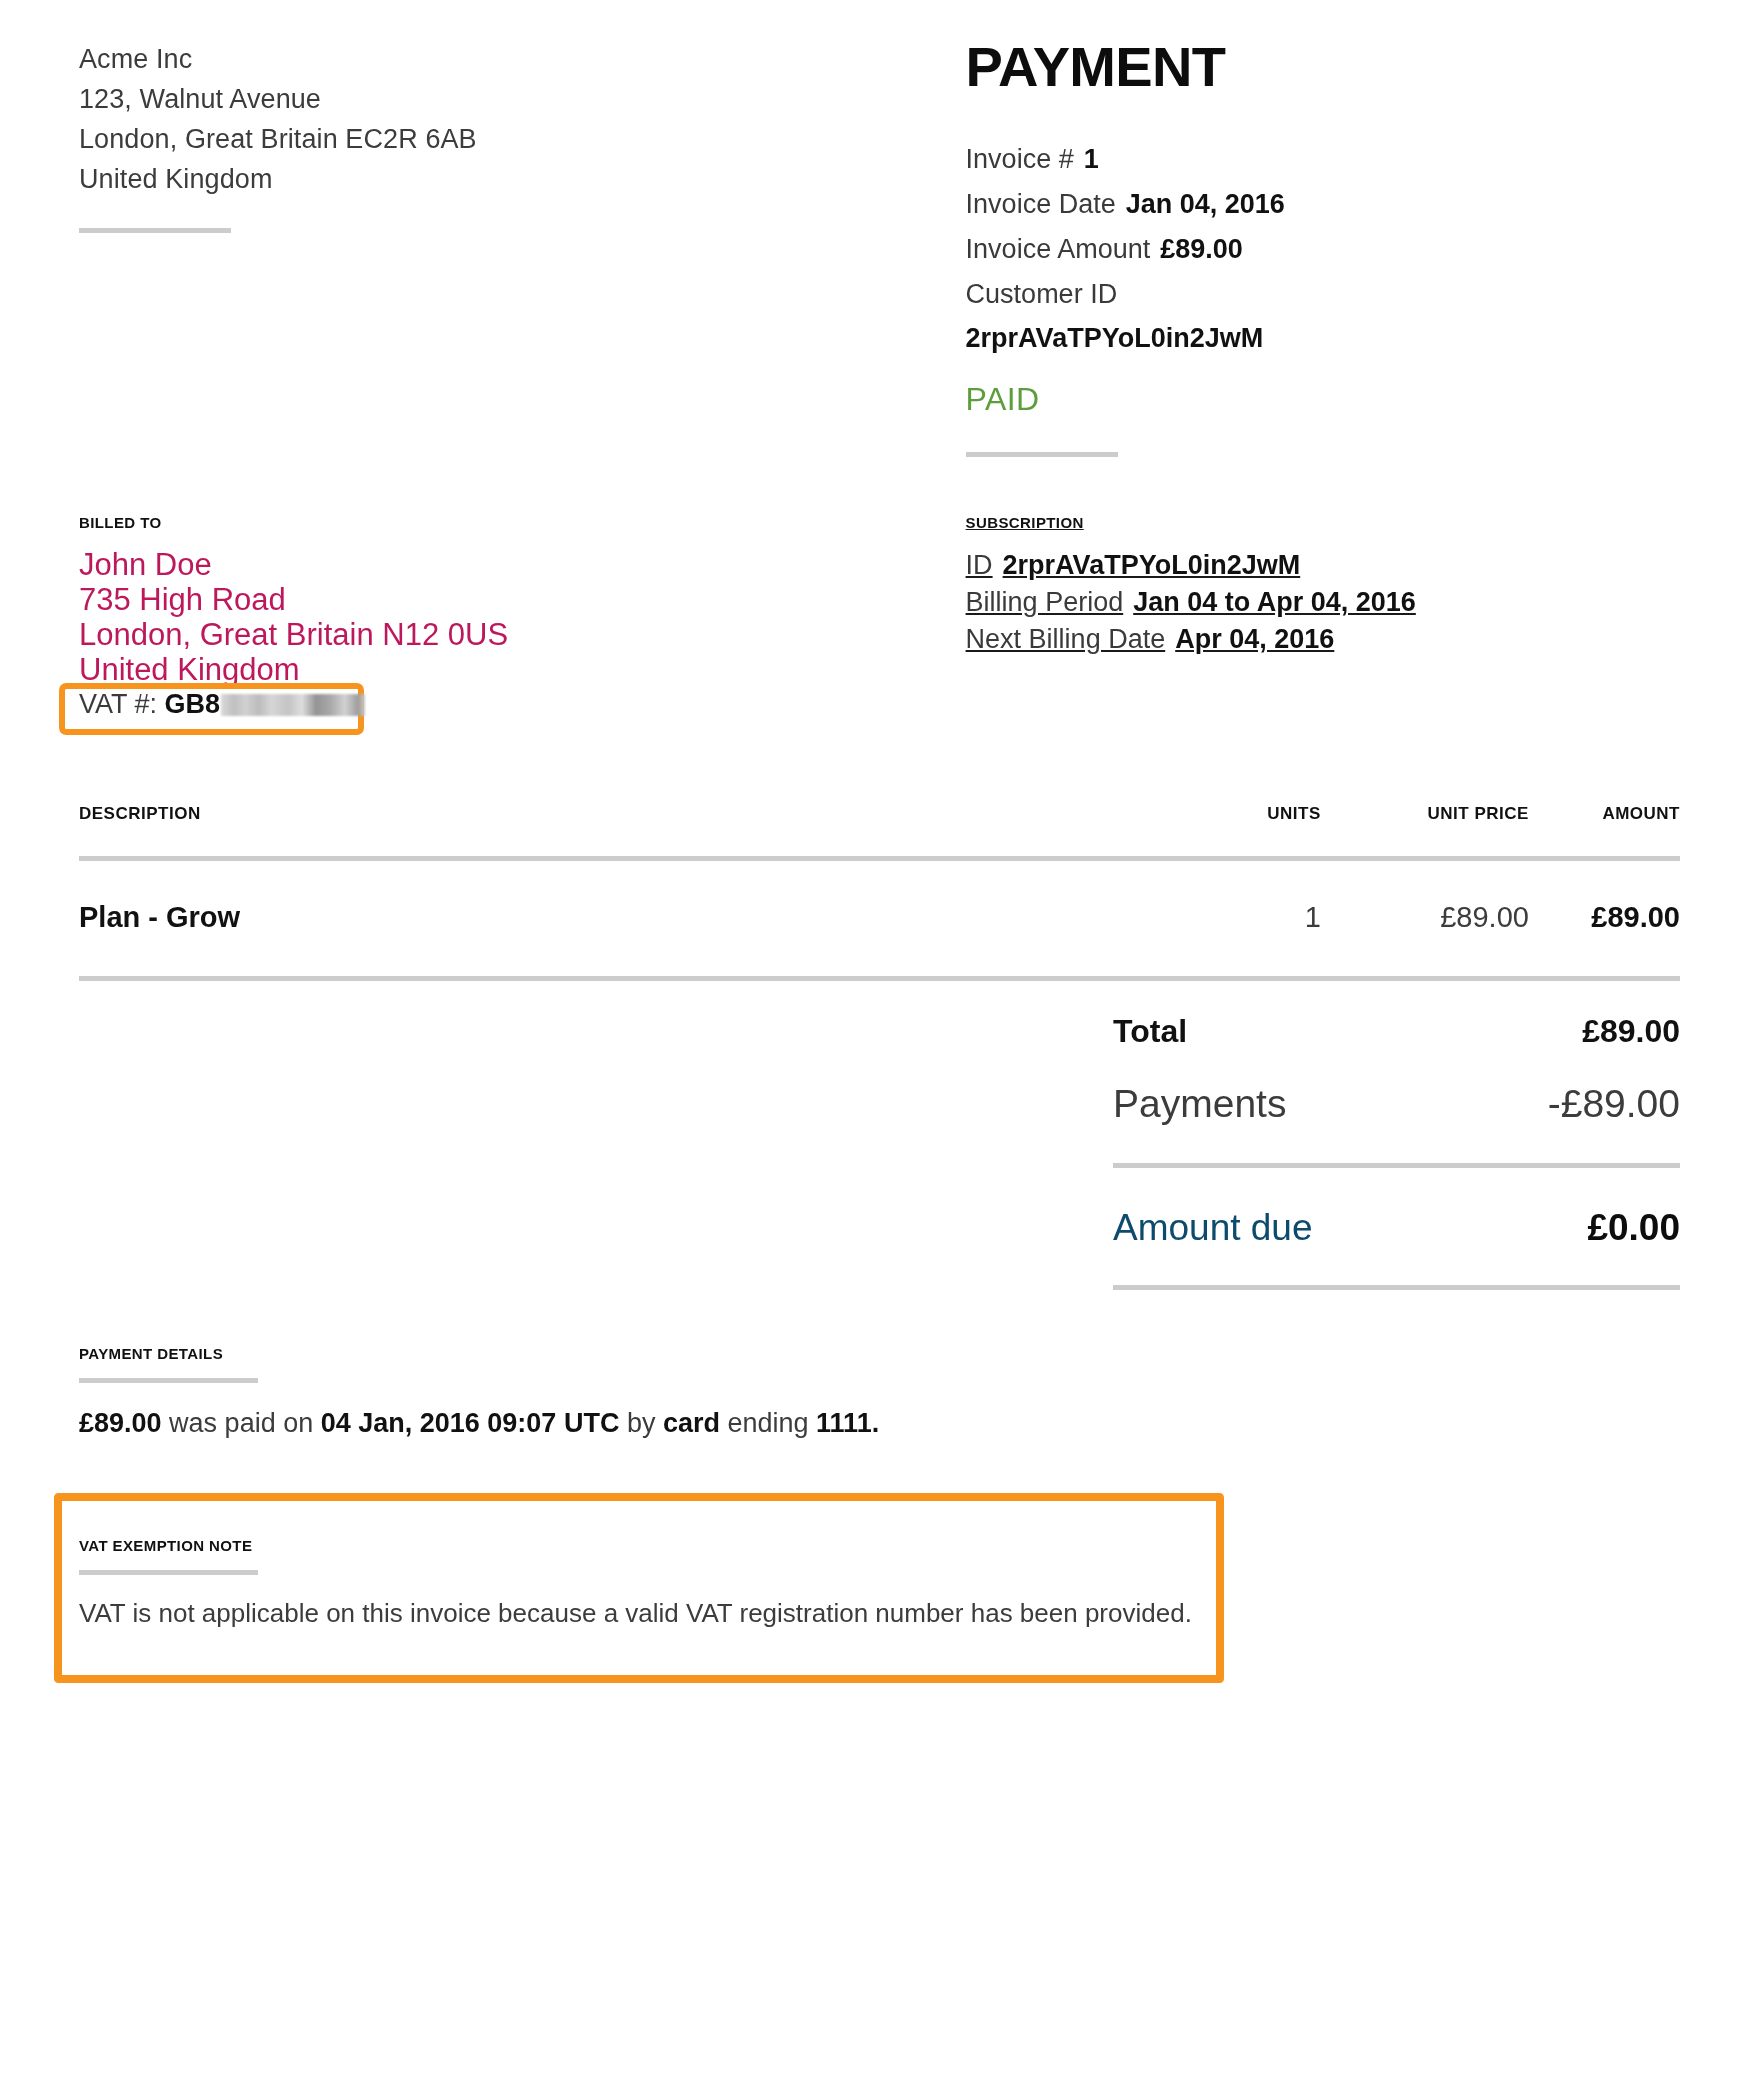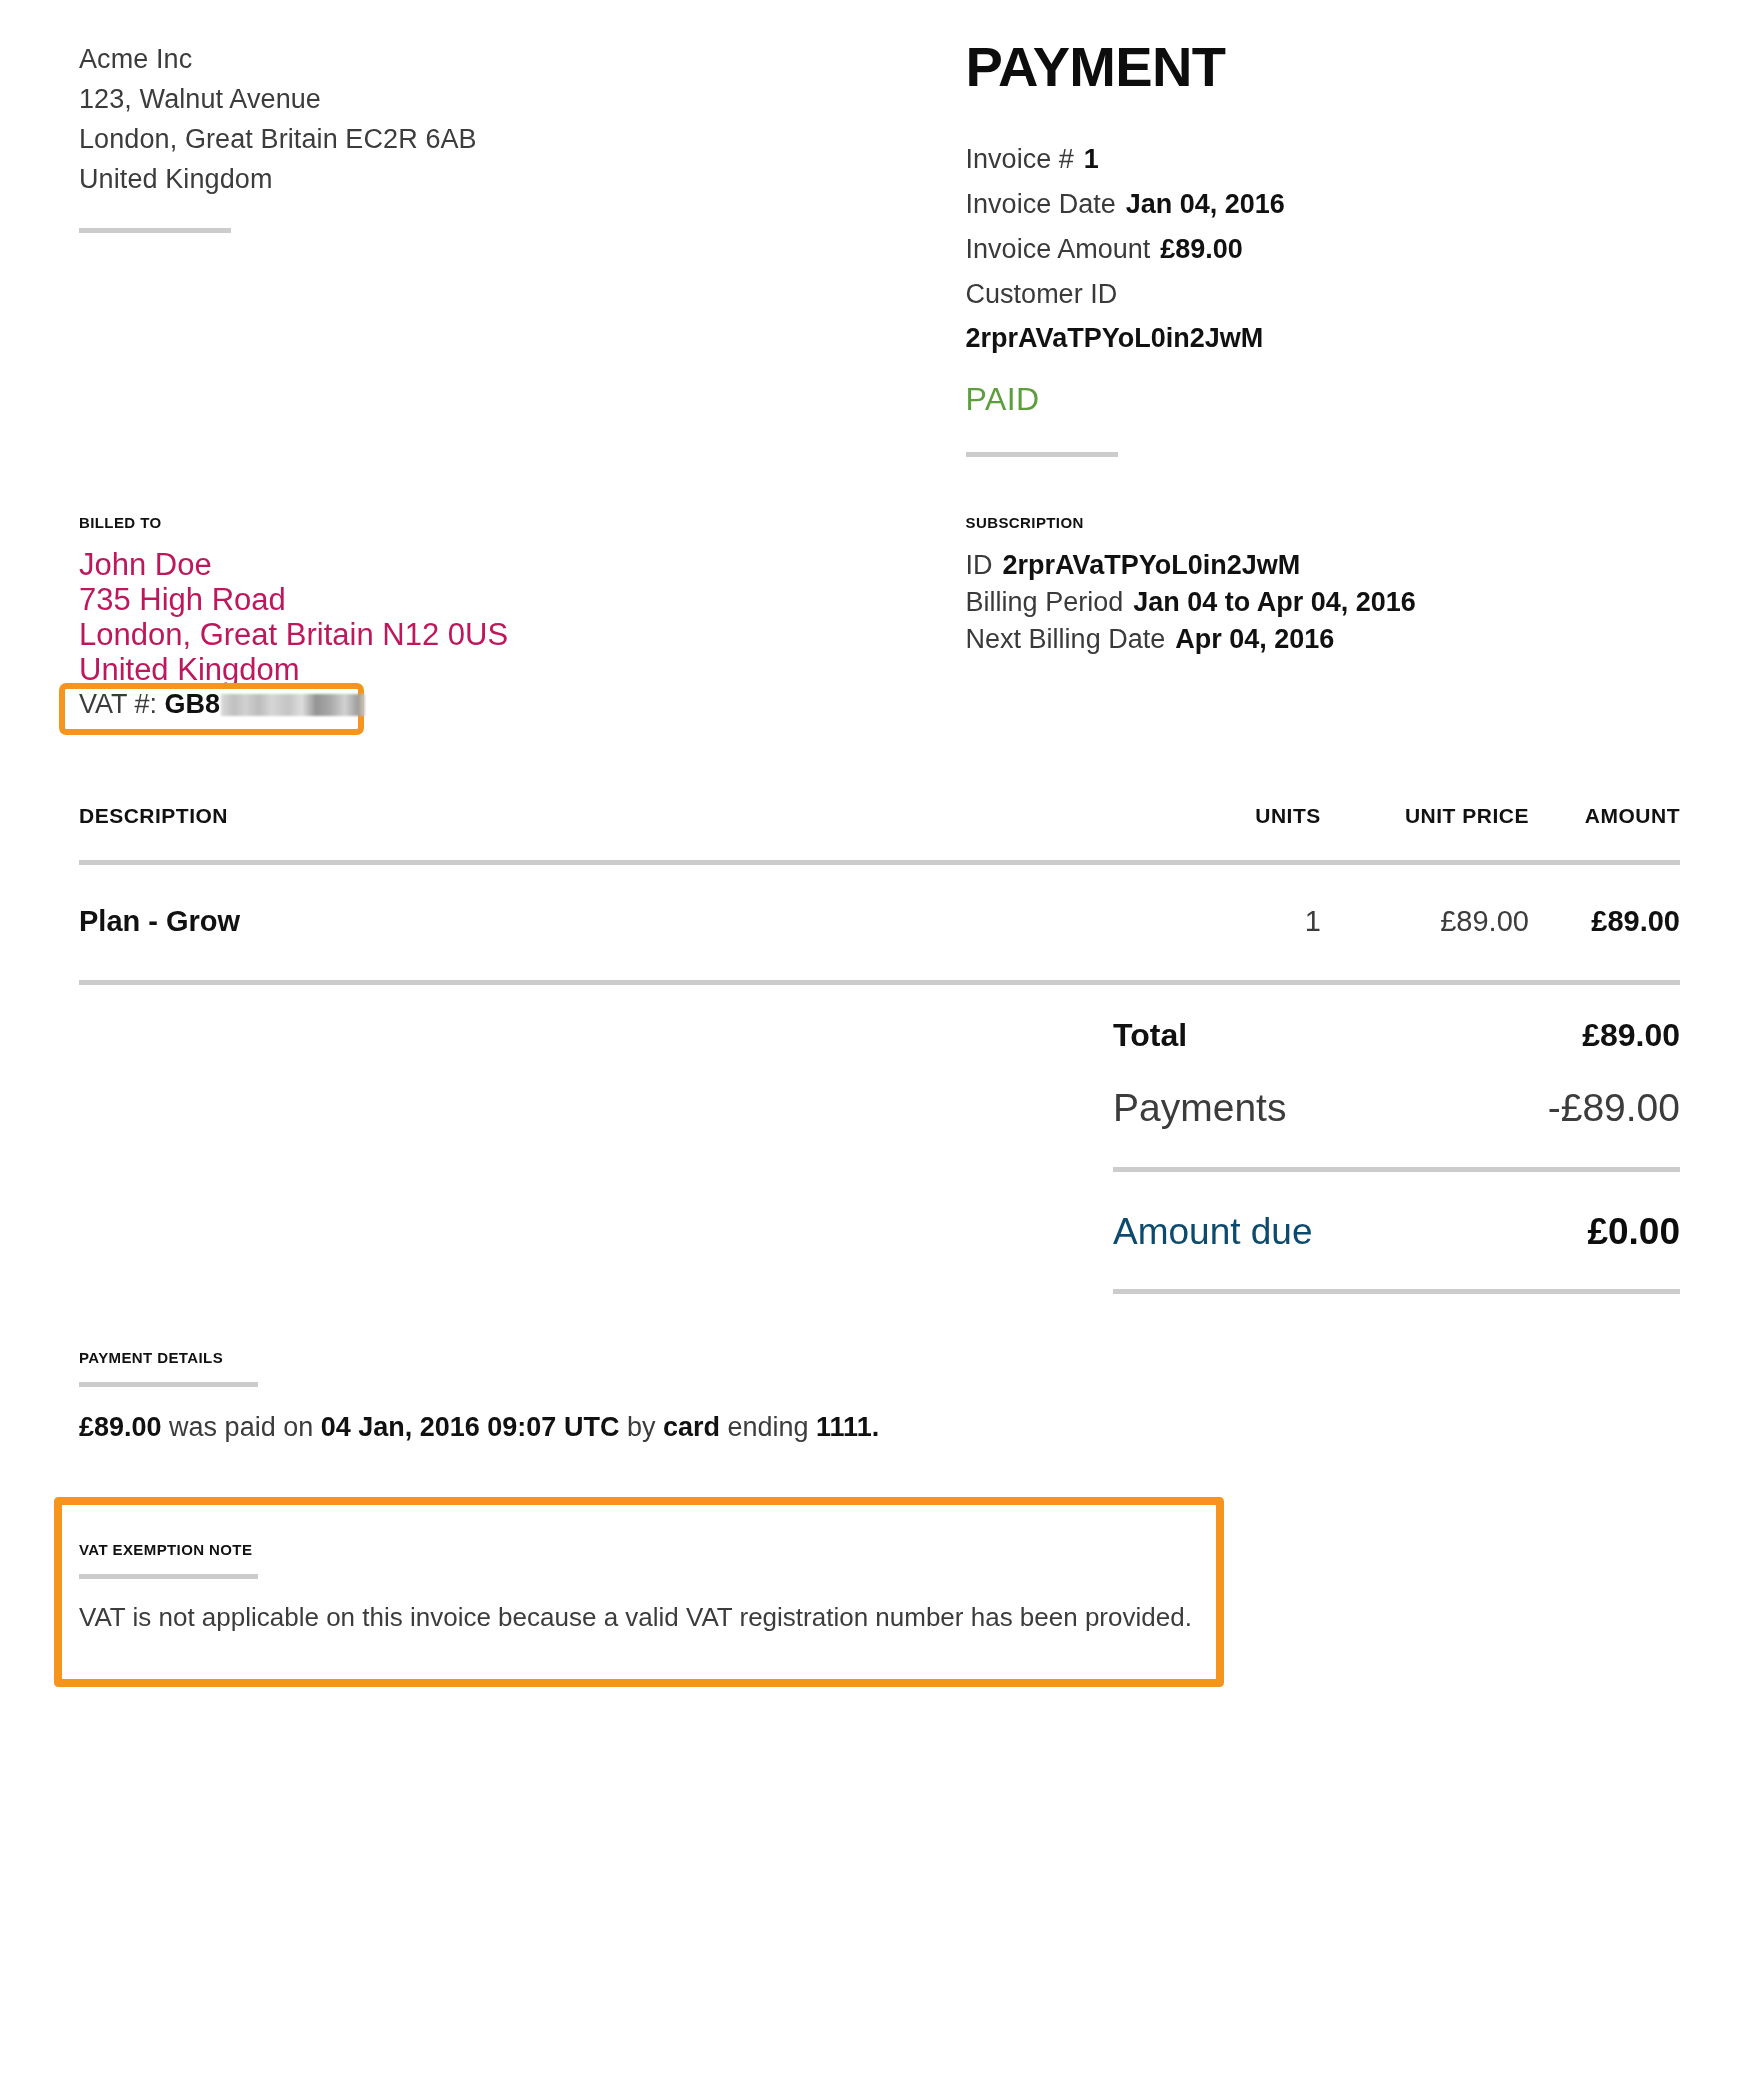--- a/index.html
+++ b/index.html
@@ -97,21 +97,21 @@
   }
 
   
   .mid {
     display: flex;
     justify-content: space-between;
     padding: 0 79px;
     margin-top: 57px;
   }
   .col-left { width: 789px; position: relative; }
-  .col-right { width: 718px; padding-left: 3.6px; }
+  .col-right { width: 718px; padding-left: 3.6px; text-decoration: underline; }
 
   .sec-head {
     font-size: 15px;
     font-weight: 700;
     letter-spacing: 0.4px;
     color: #111;
     margin-bottom: 16px;
   }
   .addr-line {
     font-size: 31px;
@@ -177,21 +177,21 @@
     padding: 0 79px;
     margin-top: 49px;
   }
   .rule-full { width: 100%; }
   table.items {
     width: 100%;
     border-collapse: collapse;
     table-layout: fixed;
   }
   table.items th {
-    font-size: 21px;
+    font-size: 17px;
     font-weight: 700;
     letter-spacing: 0.5px;
     color: #111;
     text-align: right;
     padding: 33px 0 32px 0;
   }
   table.items th.desc { text-align: left; }
   table.items td {
     font-size: 29px;
     padding: 40px 0 42px 0;

